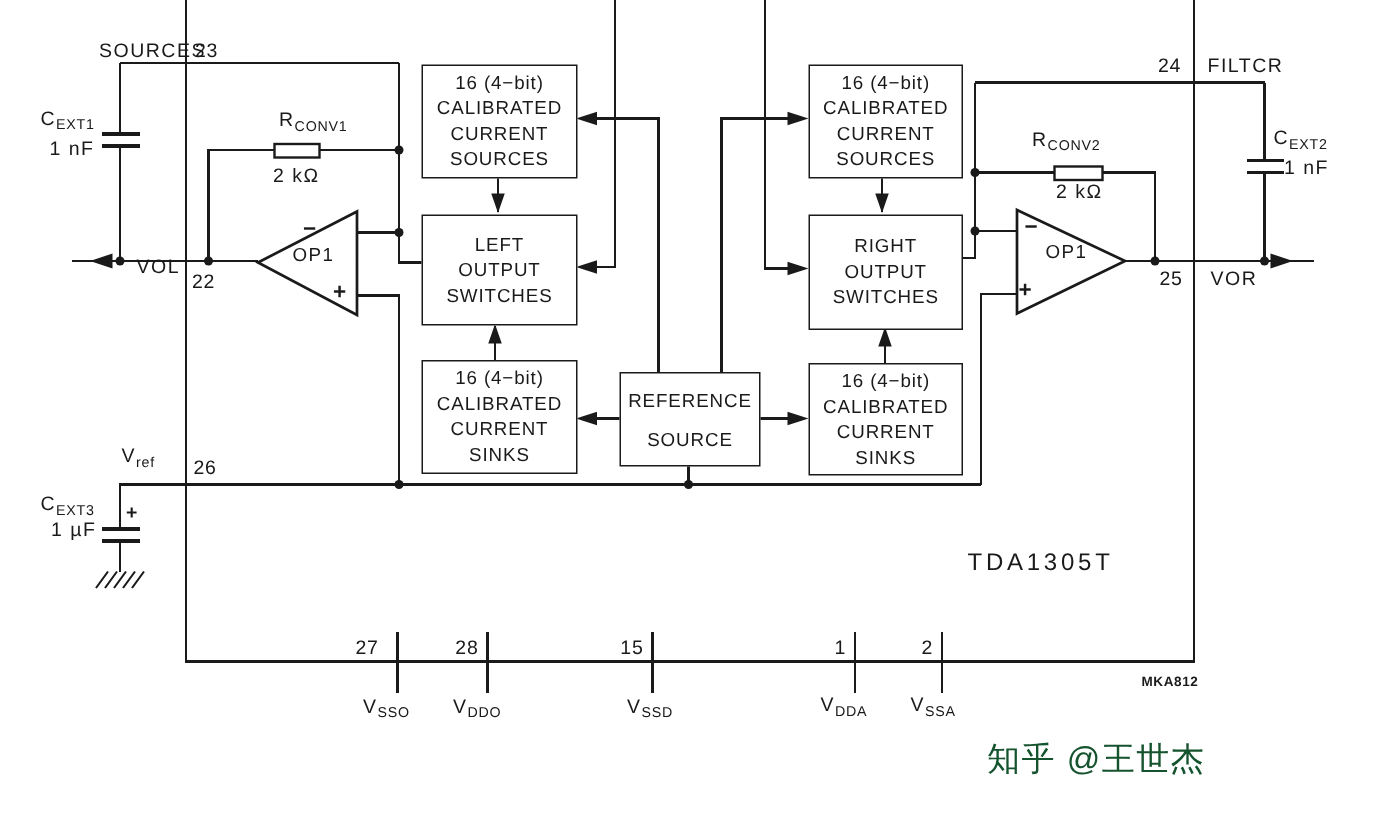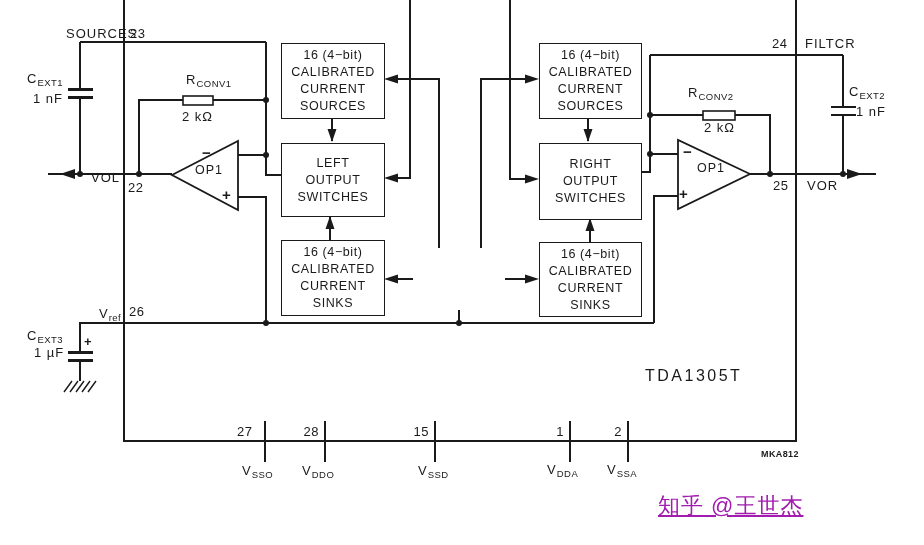--- a/index.html
+++ b/index.html
@@ -11,21 +11,21 @@
        font-size:12.5px;line-height:17px;letter-spacing:0.6px;}
   .blk.ref{line-height:26px;}
   .lbl{position:absolute;font-size:13px;letter-spacing:1px;white-space:nowrap;}
   .sub{font-size:9.5px;position:relative;top:3px;letter-spacing:0.5px;}
   .opsign{position:absolute;font-size:15px;font-weight:bold;}
   .oplbl{position:absolute;font-size:12.5px;letter-spacing:1px;}
   .pinnum{position:absolute;font-size:13px;letter-spacing:0.5px;}
   .chipname{position:absolute;font-size:16px;letter-spacing:2.5px;}
   .mka{position:absolute;font-size:9px;font-weight:bold;letter-spacing:0.4px;}
   .caption{position:absolute;font-size:16.5px;letter-spacing:0.2px;}
-  .watermark{position:absolute;font-size:22px;color:#a21caf;letter-spacing:1px;text-decoration:underline;}
+  .watermark{position:absolute;font-size:22px;color:#14532d;letter-spacing:1px;}
 </style>
 </head>
 <body>
 
 <div id="fig">
 
   <svg id="wires" width="924" height="545">
 
     <path d="M124,0 L124,441 L796,441 L796,0" fill="none" stroke="#1a1a1a" stroke-width="1.8" shape-rendering="crispEdges"></path>
 
@@ -123,34 +123,38 @@
     <span>RIGHT</span>
     <span>OUTPUT</span>
     <span>SWITCHES</span>
   </div>
   <div class="blk" style="left:539px;top:242px;width:101px;height:73px;">
     <span>16 (4−bit)</span>
     <span>CALIBRATED</span>
     <span>CURRENT</span>
     <span>SINKS</span>
   </div>
+  <div class="blk ref" style="left:413px;top:248px;width:92px;height:61px;">
+    <span>REFERENCE</span>
+    <span>SOURCE</span>
+  </div>
 
   <div class="lbl" style="left:66px;top:26px;">SOURCES</div>
   <div class="pinnum" style="left:130px;top:26px;">23</div>
   <div class="lbl" style="left:27px;top:71px;">
     <span>C</span><span class="sub">EXT1</span>
   </div>
   <div class="lbl" style="left:33px;top:91px;">1 nF</div>
   <div class="lbl" style="left:168px;top:72px;margin-left:18px;">
     <span>R</span><span class="sub">CONV1</span>
   </div>
   <div class="lbl" style="left:182px;top:109px;">2 kΩ</div>
   <div class="lbl" style="left:91px;top:170px;">VOL</div>
   <div class="pinnum" style="left:128px;top:180px;">22</div>
-  <div class="lbl" style="left:81px;top:306px;margin-left:18px;">
+  <div class="lbl" style="left:81px;top:296px;">
     <span>V</span><span class="sub">ref</span>
   </div>
   <div class="pinnum" style="left:129px;top:304px;">26</div>
   <div class="lbl" style="left:27px;top:328px;">
     <span>C</span><span class="sub">EXT3</span>
   </div>
   <div class="lbl" style="left:34px;top:345px;">1 µF</div>
   <div class="opsign" style="left:84px;top:334px;font-size:13px;">+</div>
 
   <div class="opsign" style="left:202px;top:144px;">−</div>

